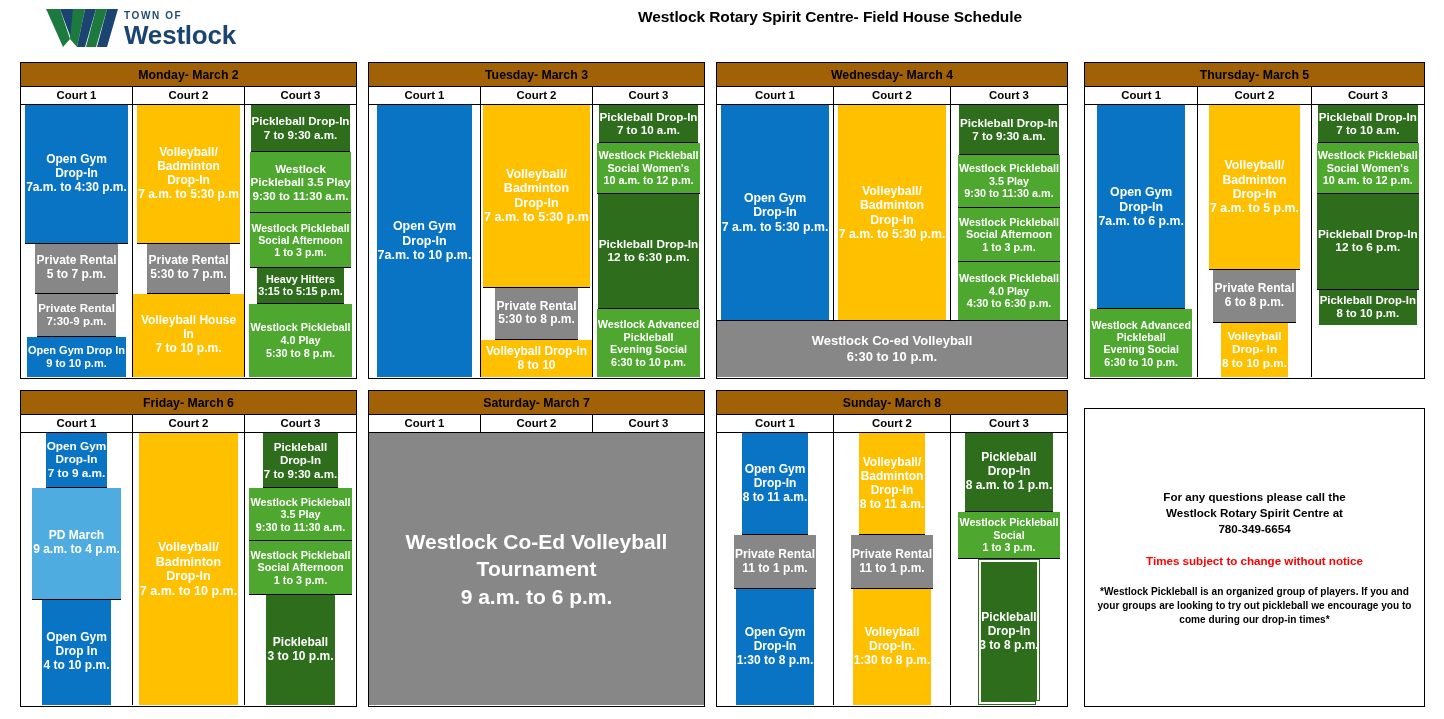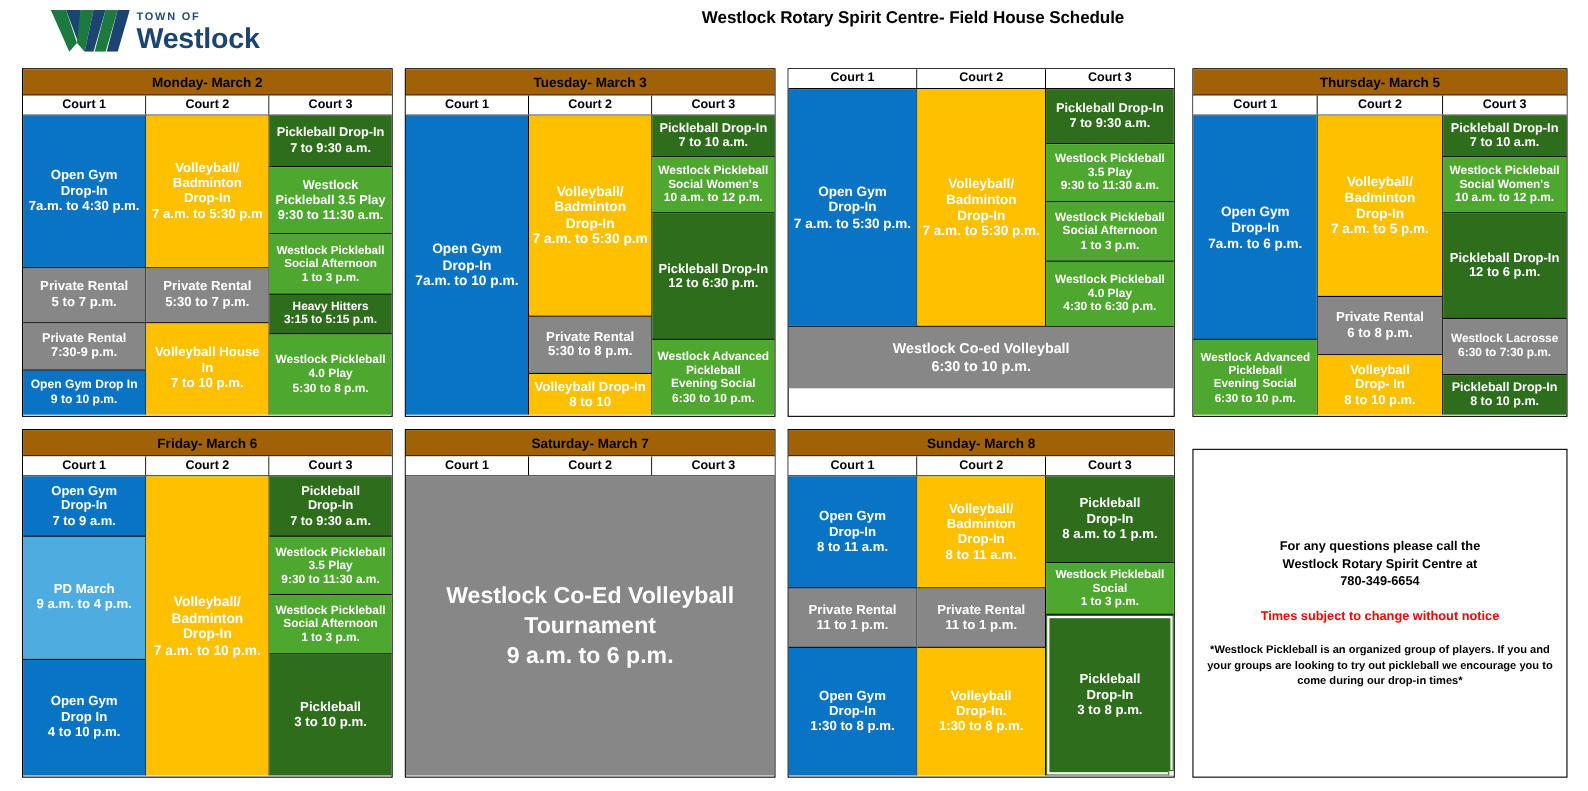--- a/index.html
+++ b/index.html
@@ -28,21 +28,21 @@
   .day{position:absolute;box-sizing:border-box;border:1.6px solid #000;background:#fff;}
   .day-title{height:24px;line-height:24px;text-align:center;font-size:12.3px;font-weight:700;
              color:#000;border-bottom:1.4px solid #000;box-sizing:border-box;background:#a16207;}
   .courts-head{display:flex;height:18px;box-sizing:border-box;border-bottom:1.4px solid #000;background:#fff;}
   .courts-head .ch{flex:1 1 0;text-align:center;font-size:11.4px;font-weight:700;color:#000;
                    line-height:17px;box-sizing:border-box;border-right:1.4px solid #000;background:#fff;}
   .courts-head .ch:last-child{border-right:none;}
 
   .body{display:flex;box-sizing:border-box;}
   .col{flex:1 1 0;display:flex;flex-direction:column;box-sizing:border-box;
-       border-right:1.4px solid #000;}
+       border-right:1.4px solid #000;align-items:center;}
   .col:last-child{border-right:none;}
 
   .ev{box-sizing:border-box;border-bottom:1.2px solid #000;display:flex;flex-direction:column;
       align-items:center;justify-content:center;text-align:center;color:#ffffff;
       font-weight:700;overflow:hidden;padding:0 1px;position:relative;}
   .ev:last-child{border-bottom:none;}
   .ev .l{display:block;width:100%;line-height:1.16;}
 
   
   .c-blue{background:#0A74C4;}
@@ -216,20 +216,21 @@
           <div class="ev c-mgreen" style="height: 67.5036px; font-size: 10.8px;">
             <span class="l">Westlock Advanced</span>
             <span class="l">Pickleball</span>
             <span class="l">Evening Social</span>
             <span class="l">6:30 to 10 p.m.</span>
           </div>
         </div>
       </div>
     </div>
     <div class="day" style="left: 716px; top: 62px; width: 352px; height: 317px;">
+      <div class="day-title">Wednesday- March 4</div>
       <div class="courts-head">
         <div class="ch">Court 1</div>
         <div class="ch">Court 2</div>
         <div class="ch">Court 3</div>
       </div>
       <div class="body" style="height: 215px;">
         <div class="col">
           <div class="ev c-blue" style="height: 215px; font-size: 12.3px;">
             <span class="l">Open Gym</span>
             <span class="l">Drop-In</span>
@@ -315,24 +316,20 @@
             <span class="l">7 to 10 a.m.</span>
           </div>
           <div class="ev c-mgreen" style="height: 51.6204px; font-size: 10.8px;">
             <span class="l">Westlock Pickleball</span>
             <span class="l">Social Women's</span>
             <span class="l">10 a.m. to 12 p.m.</span>
           </div>
           <div class="ev c-dgreen" style="height: 95.2993px; font-size: 11.8px;">
             <span class="l">Pickleball Drop-In</span>
             <span class="l">12 to 6 p.m.</span>
-          </div>
-          <div class="ev c-gray" style="height: 51.6204px; font-size: 10.8px;">
-            <span class="l">Westlock Lacrosse</span>
-            <span class="l">6:30 to 7:30 p.m.</span>
           </div>
           <div class="ev c-dgreen" style="height: 35.7372px; font-size: 11.4px;">
             <span class="l">Pickleball Drop-In</span>
             <span class="l">8 to 10 p.m.</span>
           </div>
         </div>
       </div>
     </div>
     <div class="day" style="left: 20px; top: 390px; width: 337px; height: 317px;">
       <div class="day-title">Friday- March 6</div>

